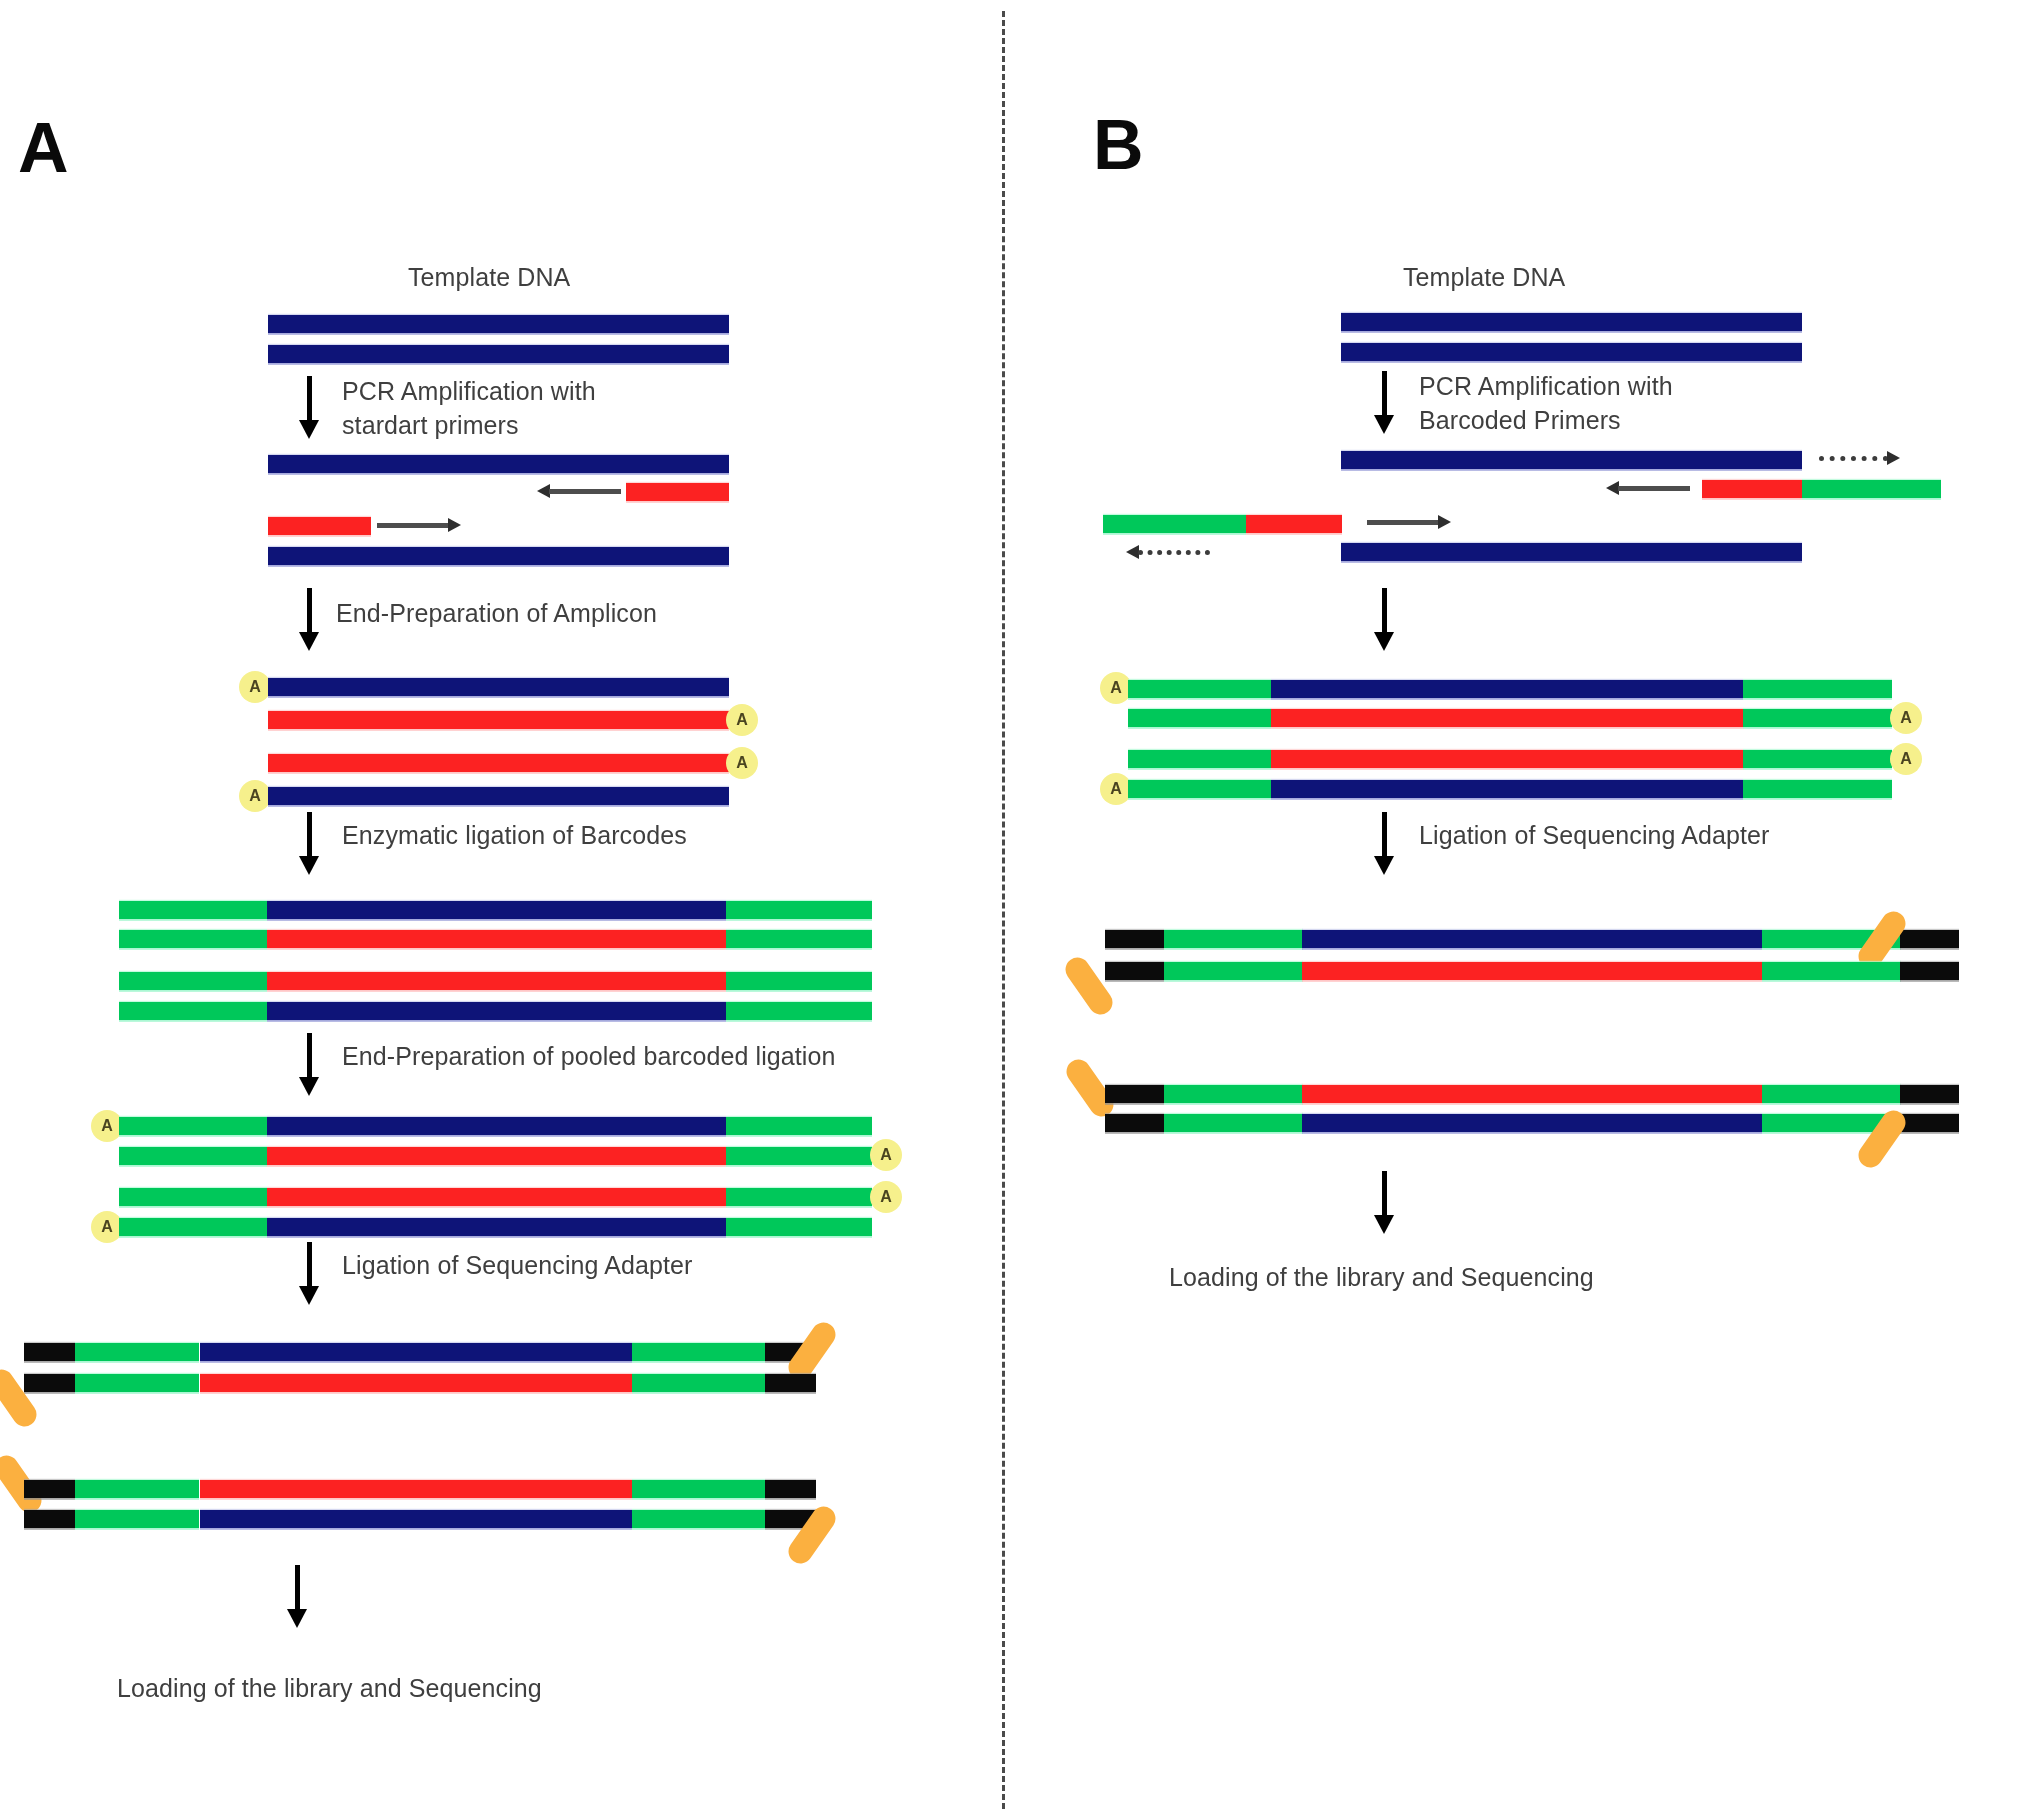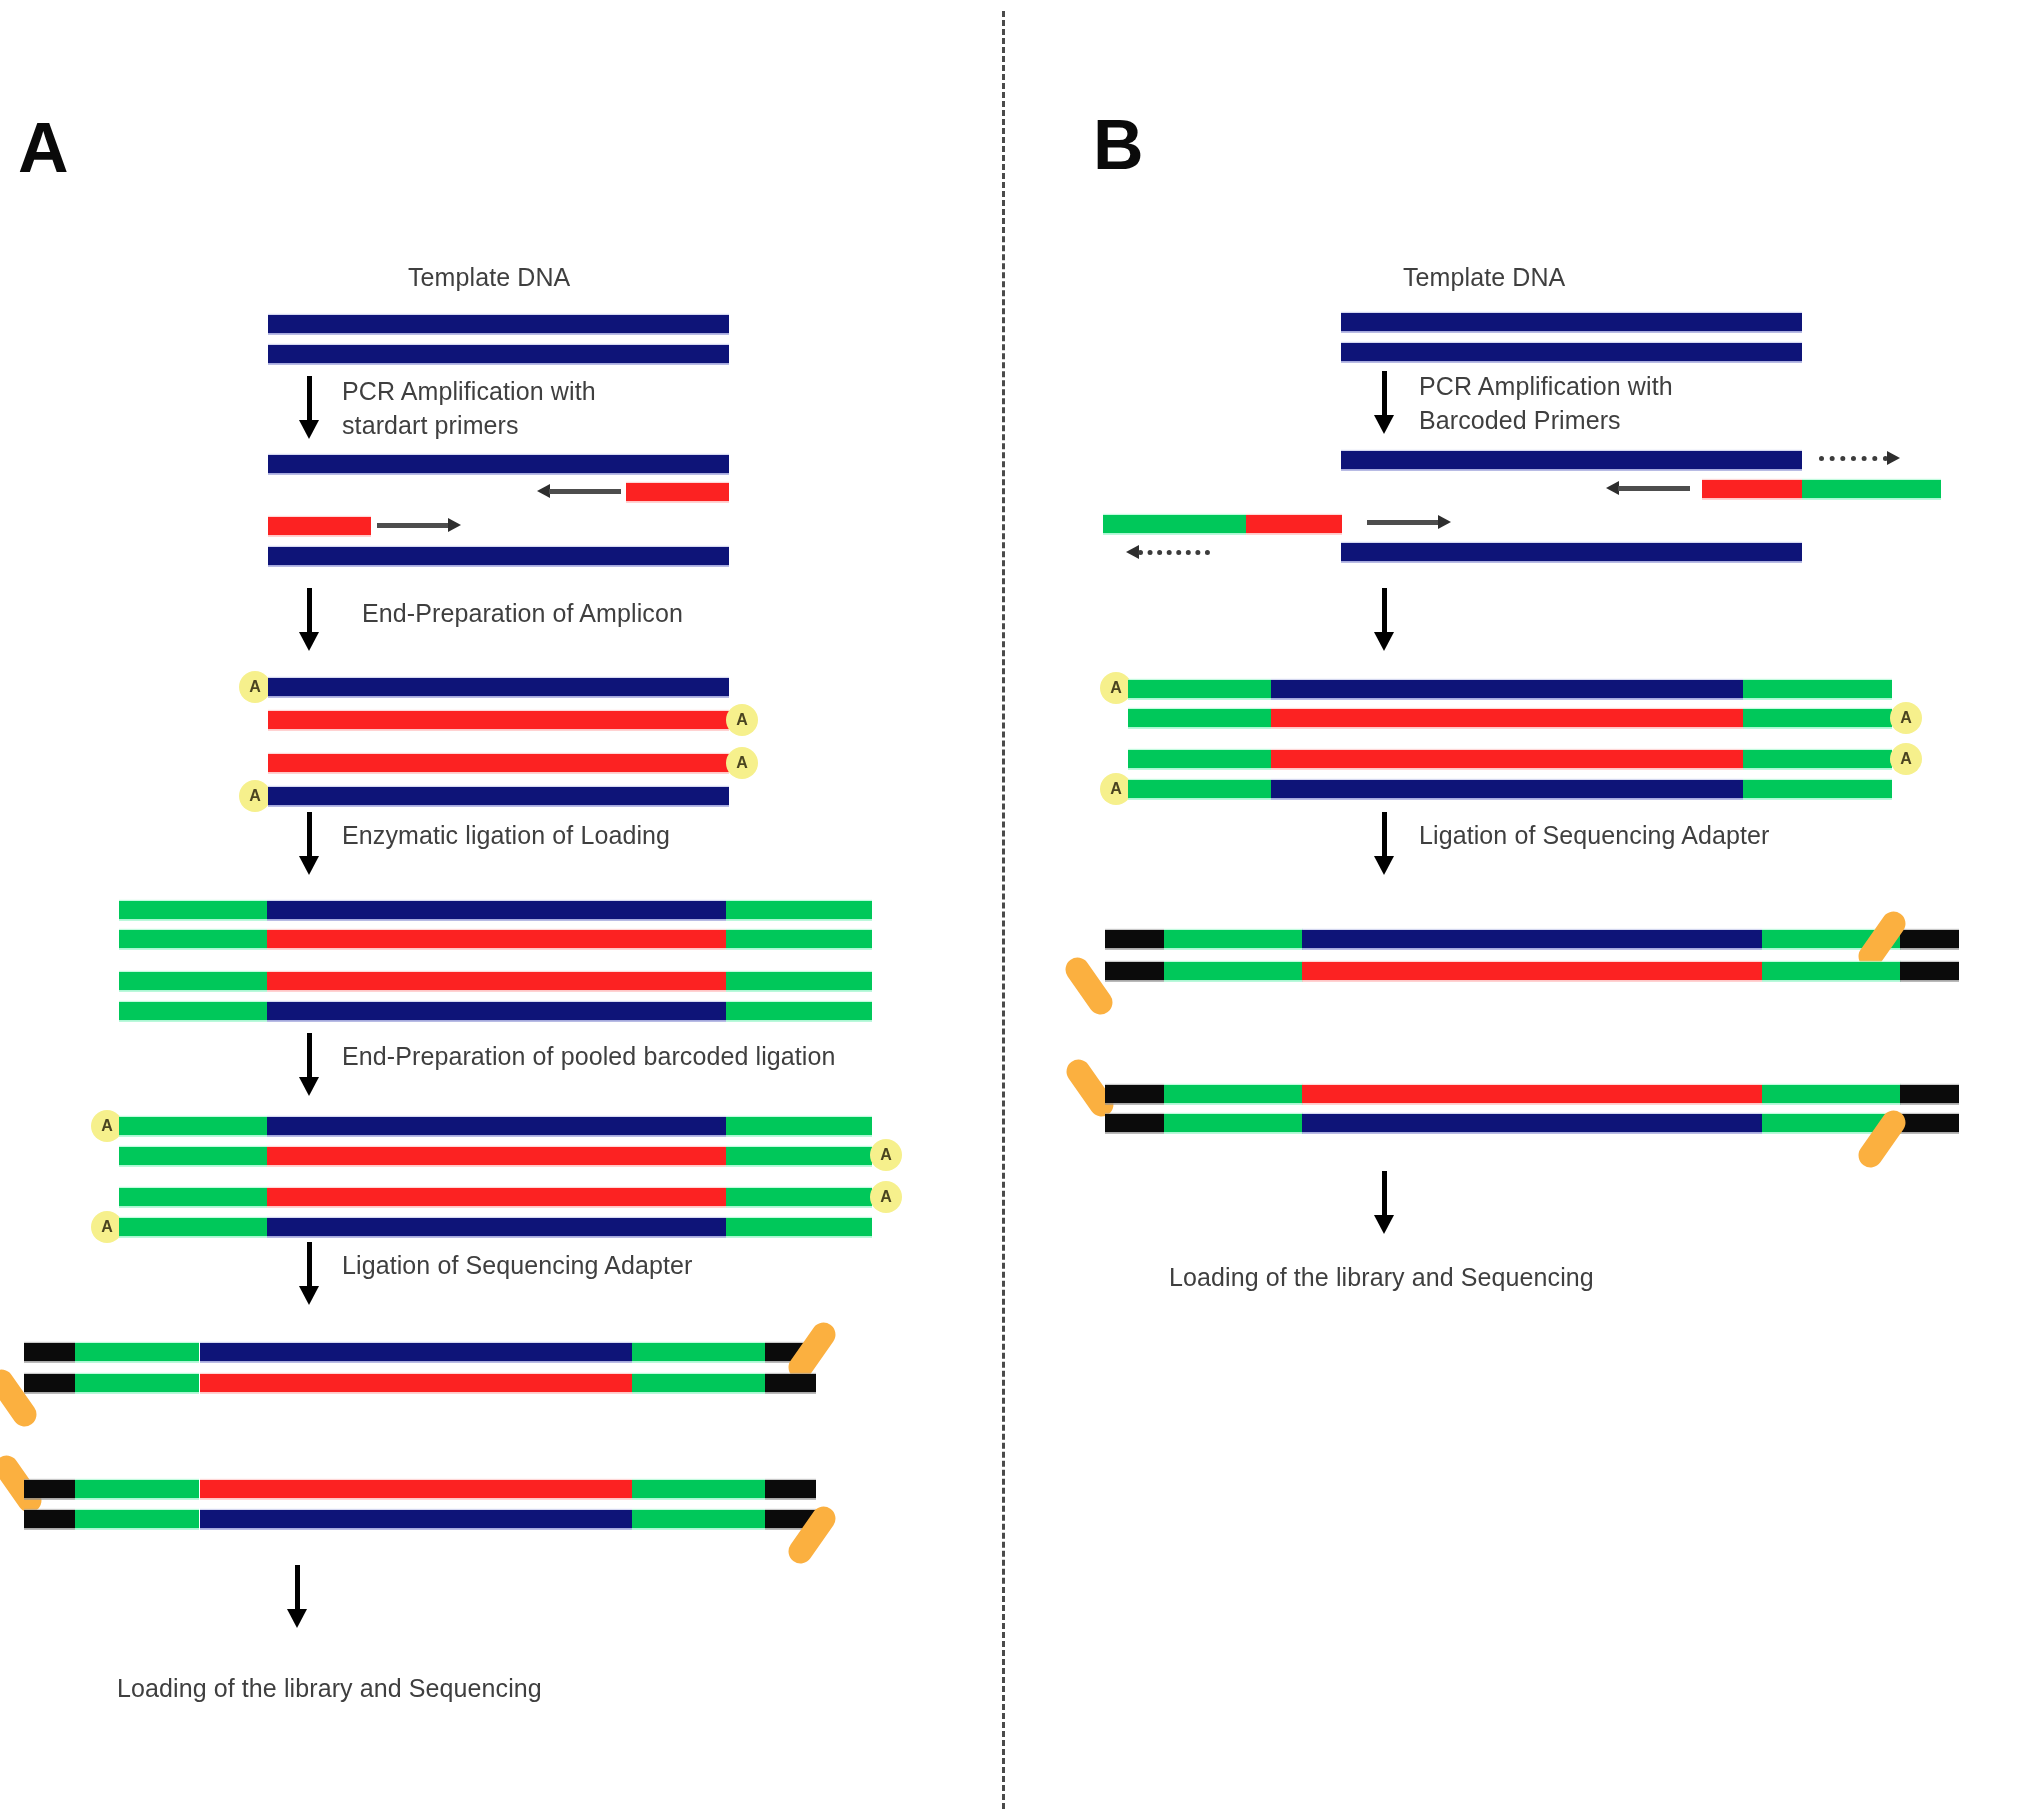--- a/index.html
+++ b/index.html
@@ -119,21 +119,21 @@
   </div>
 
   <div class="strand" style="left:268px;top:547px;width:461px;">
     <div class="seg blue" style="left:0;width:461px;"></div>
   </div>
 
   <div class="flow-arrow" style="left:299px;top:588px;height:66px;">
     <div class="shaft" style="height:47px;"></div>
     <div class="head" style="top:44px;"></div>
   </div>
-  <div class="caption" style="left:362px;top:597px;width:370px;">End-Preparation of Amplicon</div>
+  <div class="caption" style="left:336px;top:597px;width:370px;">End-Preparation of Amplicon</div>
 
   <div class="a-mark" style="left:239px;top:671px;">A</div>
   <div class="strand" style="left:268px;top:678px;width:461px;">
     <div class="seg blue" style="left:0;width:461px;"></div>
   </div>
 
   <div class="strand" style="left:268px;top:711px;width:461px;">
     <div class="seg red" style="left:0;width:461px;"></div>
   </div>
   <div class="a-mark" style="left:726px;top:704px;">A</div>
@@ -145,21 +145,21 @@
 
   <div class="a-mark" style="left:239px;top:780px;">A</div>
   <div class="strand" style="left:268px;top:787px;width:461px;">
     <div class="seg blue" style="left:0;width:461px;"></div>
   </div>
 
   <div class="flow-arrow" style="left:299px;top:812px;height:66px;">
     <div class="shaft" style="height:47px;"></div>
     <div class="head" style="top:44px;"></div>
   </div>
-  <div class="caption" style="left:342px;top:819px;width:382px;">Enzymatic ligation of Loading</div>
+  <div class="caption" style="left:342px;top:819px;width:382px;">Enzymatic ligation of Barcodes</div>
 
   <div class="strand" style="left:119px;top:901px;width:752px;">
     <div class="seg green" style="left:0;width:148px;"></div>
     <div class="seg blue" style="left:148px;width:459px;"></div>
     <div class="seg green" style="left:607px;width:146px;"></div>
   </div>
   <div class="strand" style="left:119px;top:930px;width:752px;">
     <div class="seg green" style="left:0;width:148px;"></div>
     <div class="seg red" style="left:148px;width:459px;"></div>
     <div class="seg green" style="left:607px;width:146px;"></div>

